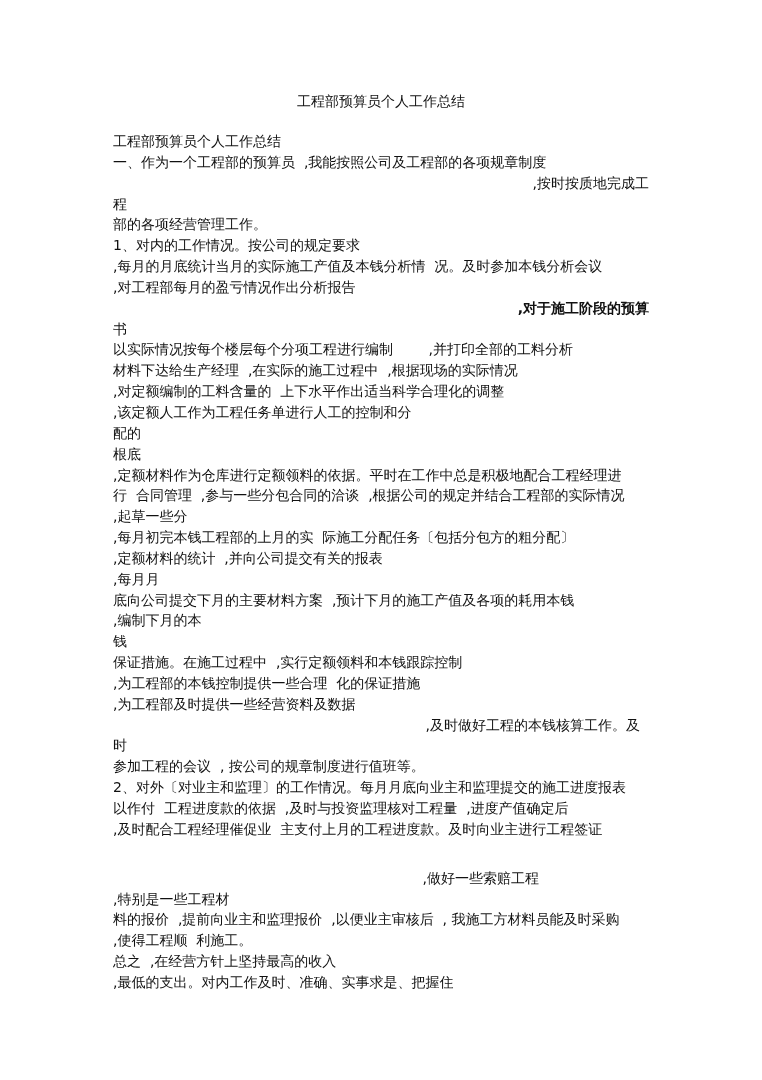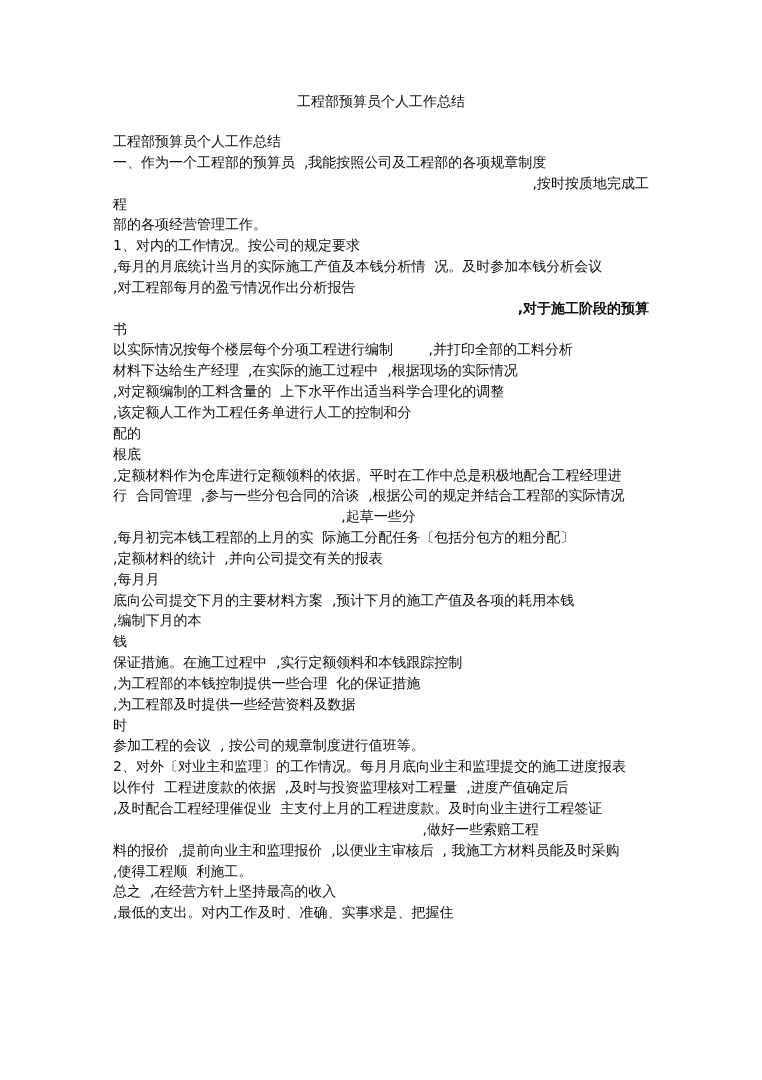--- a/index.html
+++ b/index.html
@@ -27,33 +27,35 @@
     <div class="line" style="text-align: right; width: 536px; font-weight: bold;">,对于施工阶段的预算</div>
     <div class="line">书</div>
     <div class="line">以实际情况按每个楼层每个分项工程进行编制        ,并打印全部的工料分析</div>
     <div class="line">材料下达给生产经理  ,在实际的施工过程中  ,根据现场的实际情况</div>
     <div class="line">,对定额编制的工料含量的  上下水平作出适当科学合理化的调整</div>
     <div class="line" style="text-align: left; width: 537px;">,该定额人工作为工程任务单进行人工的控制和分</div>
     <div class="line">配的</div>
     <div class="line">根底</div>
     <div class="line">,定额材料作为仓库进行定额领料的依据。平时在工作中总是积极地配合工程经理进</div>
     <div class="line">行  合同管理  ,参与一些分包合同的洽谈  ,根据公司的规定并结合工程部的实际情况</div>
-    <div class="line" style="text-align: center; width: 531px;">,起草一些分</div>
+    <div class="line" style="text-align: left; width: 531px;">,起草一些分</div>
     <div class="line">,每月初完本钱工程部的上月的实  际施工分配任务〔包括分包方的粗分配〕</div>
     <div class="line" style="text-align: left; width: 507px;">,定额材料的统计  ,并向公司提交有关的报表</div>
     <div class="line">,每月月</div>
     <div class="line">底向公司提交下月的主要材料方案  ,预计下月的施工产值及各项的耗用本钱</div>
     <div class="line" style="text-align: left; width: 518px;">,编制下月的本</div>
     <div class="line">钱</div>
     <div class="line">保证措施。在施工过程中  ,实行定额领料和本钱跟踪控制</div>
     <div class="line">,为工程部的本钱控制提供一些合理  化的保证措施</div>
     <div class="line">,为工程部及时提供一些经营资料及数据</div>
+    <div class="line" style="text-align: right; width: 527px;">,及时做好工程的本钱核算工作。及</div>
     <div class="line">时</div>
     <div class="line">参加工程的会议  , 按公司的规章制度进行值班等。</div>
     <div class="line">2、对外〔对业主和监理〕的工作情况。每月月底向业主和监理提交的施工进度报表</div>
     <div class="line">以作付  工程进度款的依据  ,及时与投资监理核对工程量  ,进度产值确定后</div>
     <div class="line">,及时配合工程经理催促业  主支付上月的工程进度款。及时向业主进行工程签证</div>
-    <div class="line" style="text-align: right; width: 426px;">,做好一些索赔工程</div>
+    <div class="line" style="text-align: right; width: 426px; margin-top: 28px;">,做好一些索赔工程</div>
+    <div class="line">,特别是一些工程材</div>
     <div class="line">料的报价  ,提前向业主和监理报价  ,以便业主审核后  , 我施工方材料员能及时采购</div>
     <div class="line">,使得工程顺  利施工。</div>
     <div class="line">总之  ,在经营方针上坚持最高的收入</div>
     <div class="line">,最低的支出。对内工作及时、准确、实事求是、把握住</div>
   </div>
 
 </body></html>

